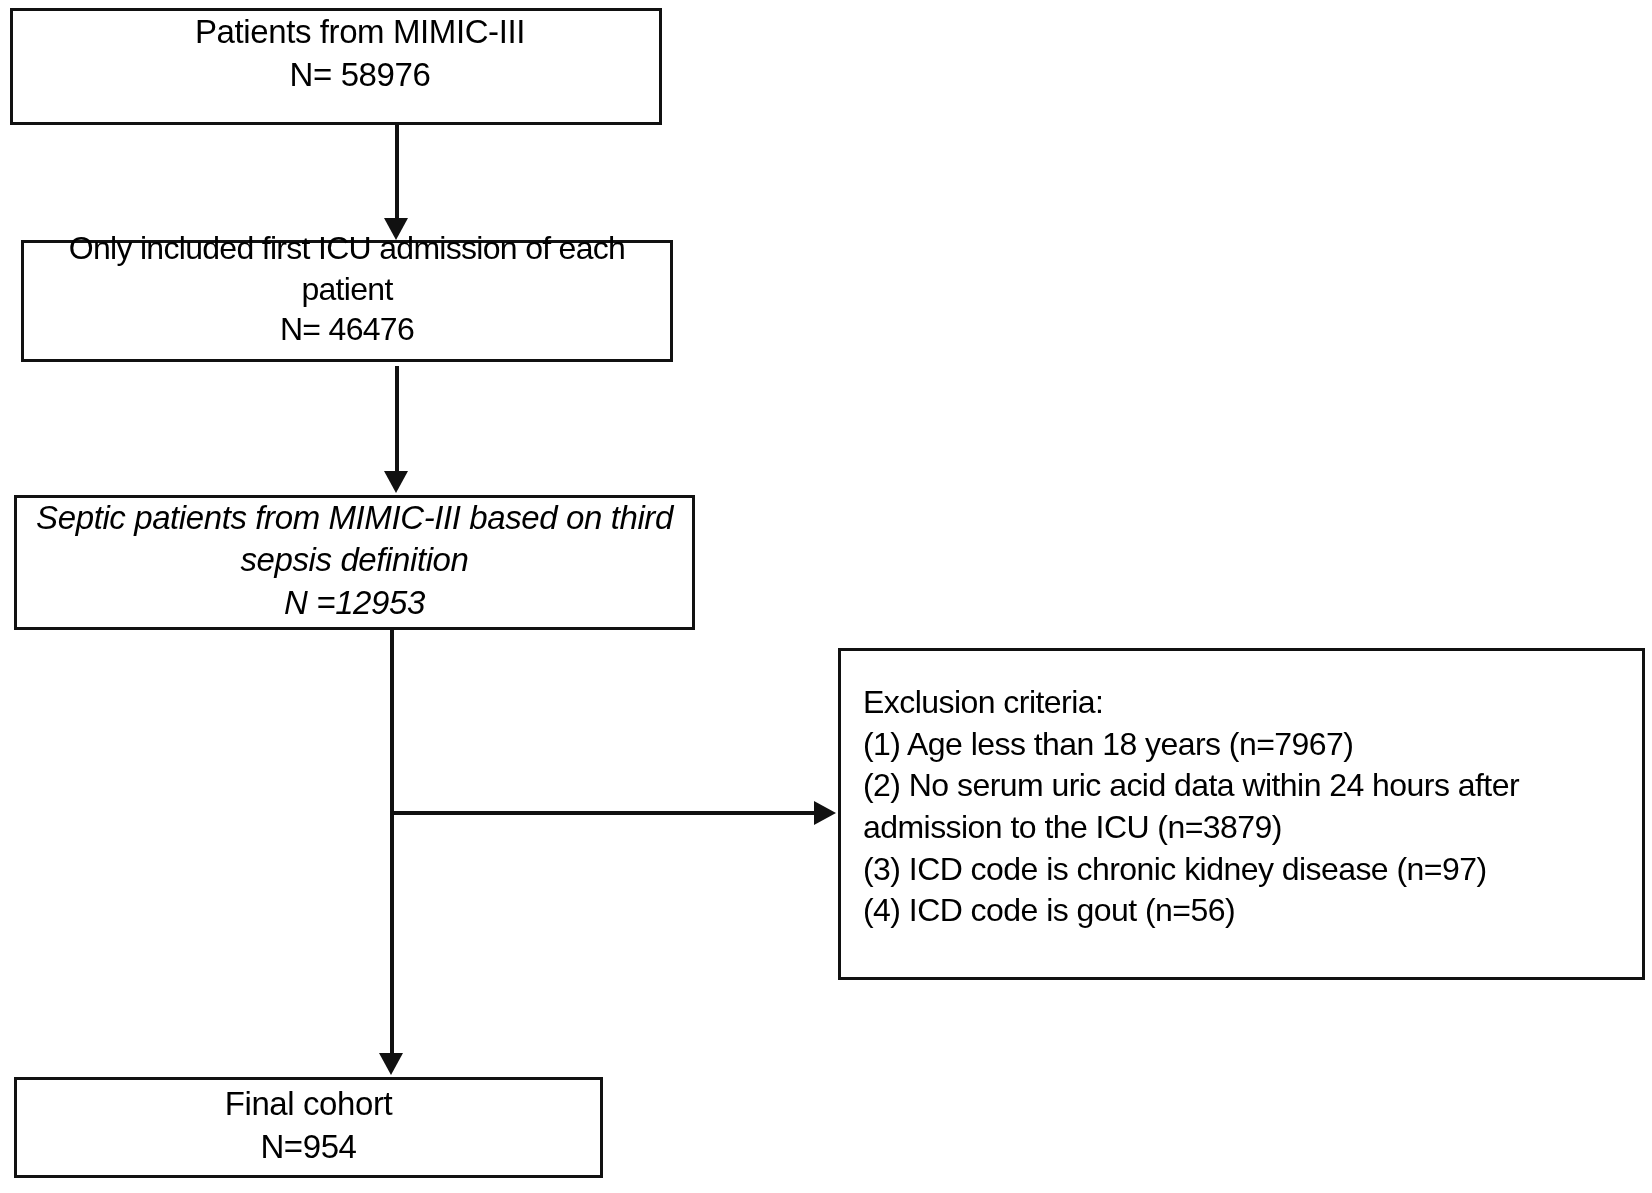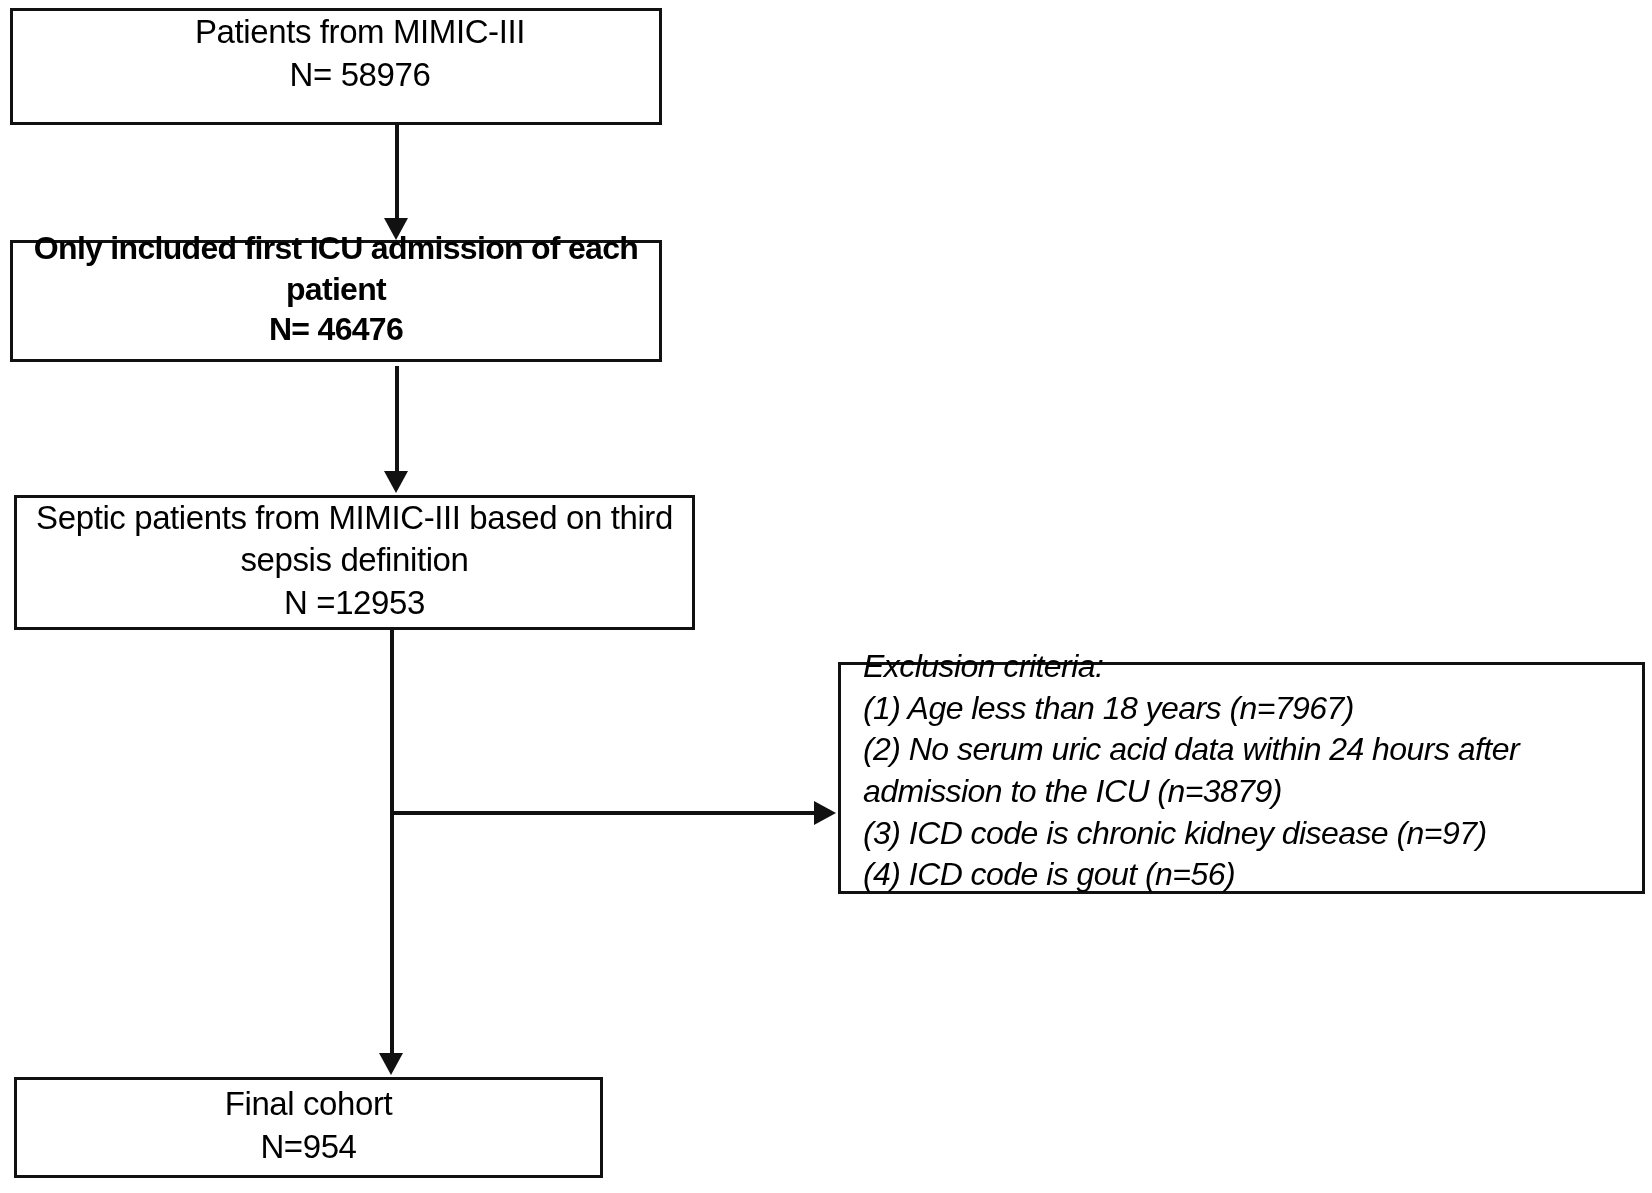--- a/index.html
+++ b/index.html
@@ -35,28 +35,28 @@
     font-size: 33px;
     letter-spacing: -0.4px;
     padding: 0 6px;
     box-sizing: border-box;
     white-space: pre-line;
   }
   
   #box-source      { left: 10px;  top: 8px;    width: 652px; height: 117px; }
   #box-source .box-text { transform: translateY(-13px); margin-left: 48px; }
   
-  #box-first-icu   { left: 10px;  top: 240px;  width: 652px; height: 122px; font-weight: bold; }
+  #box-first-icu   { left: 21px;  top: 240px;  width: 652px; height: 122px; }
   #box-first-icu .box-text { transform: translateY(-12px); font-size: 32px; letter-spacing: -0.7px; }
   
   #box-septic      { left: 14px;  top: 495px;  width: 681px; height: 135px; }
-  #box-septic .box-text { transform: translateY(-2px); }
+  #box-septic .box-text { transform: translateY(-2px); font-style: italic; }
   
-  #box-exclusion   { left: 838px; top: 662px;  width: 807px; height: 232px;
-                     justify-content: flex-start; font-style: italic; }
+  #box-exclusion   { left: 838px; top: 648px;  width: 807px; height: 332px;
+                     justify-content: flex-start; }
   #box-exclusion .box-text {
     text-align: left;
     padding: 0 0 0 22px;
     font-size: 32px;
     line-height: 1.30;
     letter-spacing: -0.55px;
     transform: translateY(-7px);
   }
   
   #box-final       { left: 14px;  top: 1077px; width: 589px; height: 101px; }

